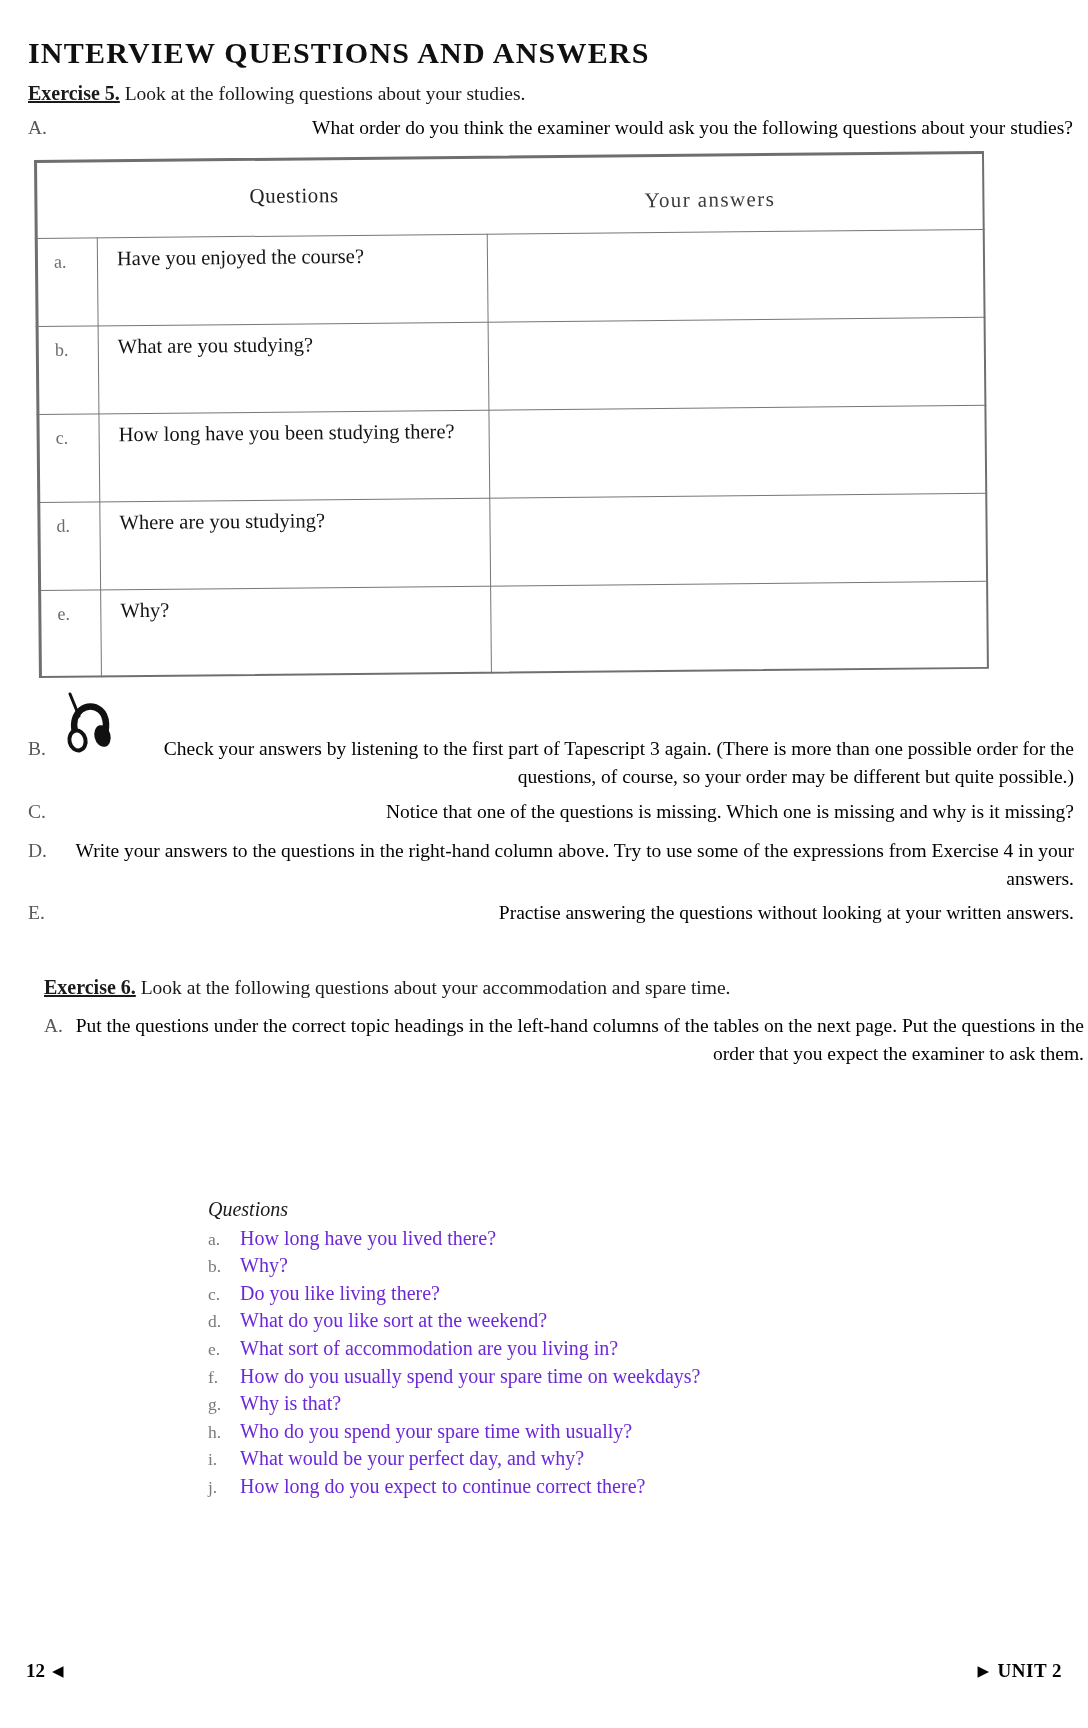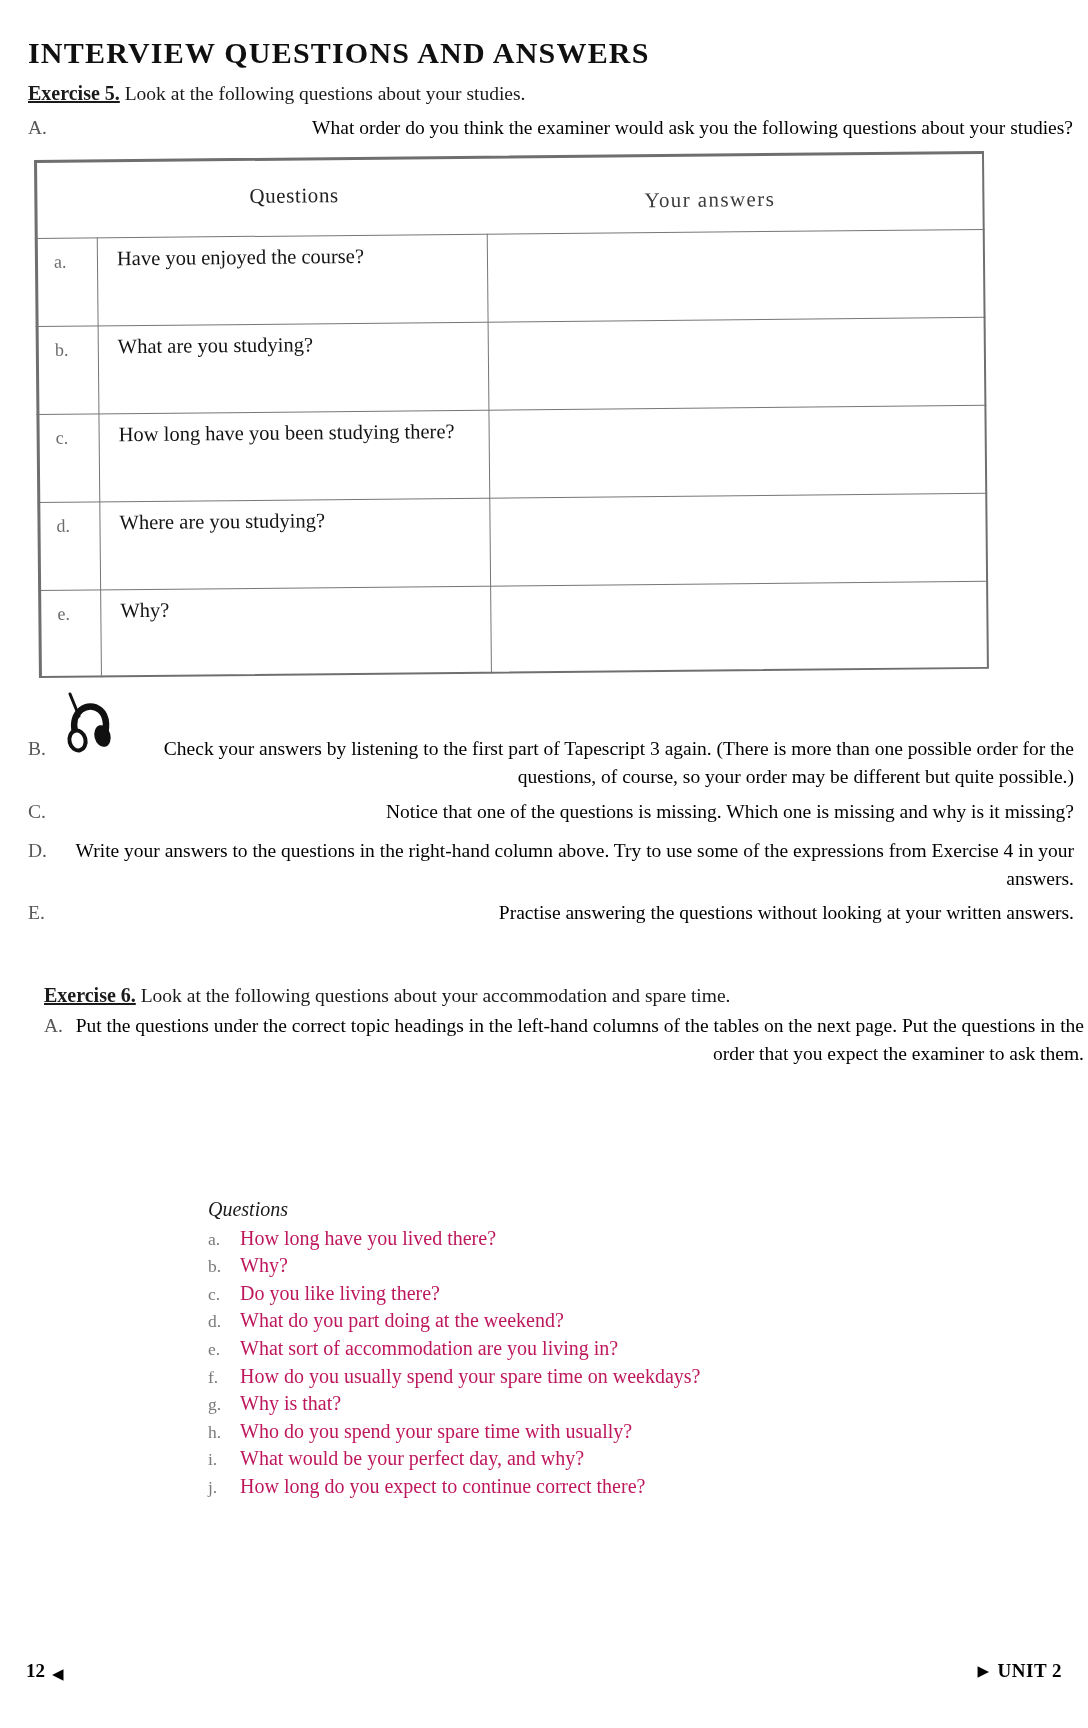--- a/index.html
+++ b/index.html
@@ -145,31 +145,31 @@
     font-size: 20px;
     color: #1a1a1a;
     margin-bottom: 2px;
   }
   .q-row { display: flex; align-items: baseline; }
   .q-row .ql {
     flex: 0 0 32px;
     color: #7a7a7a;
     font-size: 17.5px;
   }
-  .q-row .qt { flex: 1 1 auto; color: #be185d; }
+  .q-row .qt { flex: 1 1 auto; color: #6d28d9; }
 
   
   .footer-left {
     position: absolute;
     left: 26px;
     top: 1660px;
     font-size: 19px;
     font-weight: bold;
     display: flex;
-    align-items: flex-end;
+    align-items: center;
     gap: 7px;
   }
   .footer-right {
     position: absolute;
     right: 26px;
     top: 1660px;
     font-size: 19px;
     font-weight: bold;
     display: flex;
     align-items: center;
@@ -259,21 +259,21 @@
   <div class="hang" style="left:28px; top:837px; width:1046px;">
     <span class="lt">D.</span>
     <span class="bd">Write your answers to the questions in the right-hand column above. Try to use some of the expressions from Exercise 4 in your answers.</span>
   </div>
 
   <div class="hang" style="left:28px; top:899px; width:1046px;">
     <span class="lt">E.</span>
     <span class="bd">Practise answering the questions without looking at your written answers.</span>
   </div>
 
-  <div class="ex-line" style="left:44px; top:974px;margin-top:8px;">
+  <div class="ex-line" style="left:44px; top:974px;">
     <span class="ex-label">Exercise 6.</span>
     <span>Look at the following questions about your accommodation and spare time.</span>
   </div>
 
   <div class="hang" style="left:44px; top:1012px; width:1040px;">
     <span class="lt">A.</span>
     <span class="bd">Put the questions under the correct topic headings in the left-hand columns of the tables on the next page. Put the questions in the order that you expect the examiner to ask them.</span>
   </div>
 
   <div class="q-list">
@@ -286,21 +286,21 @@
     <div class="q-row">
       <span class="ql">b.</span>
       <span class="qt">Why?</span>
     </div>
     <div class="q-row">
       <span class="ql">c.</span>
       <span class="qt">Do you like living there?</span>
     </div>
     <div class="q-row">
       <span class="ql">d.</span>
-      <span class="qt">What do you part doing at the weekend?</span>
+      <span class="qt">What do you like sort at the weekend?</span>
     </div>
     <div class="q-row">
       <span class="ql">e.</span>
       <span class="qt">What sort of accommodation are you living in?</span>
     </div>
     <div class="q-row">
       <span class="ql">f.</span>
       <span class="qt">How do you usually spend your spare time on weekdays?</span>
     </div>
     <div class="q-row">

